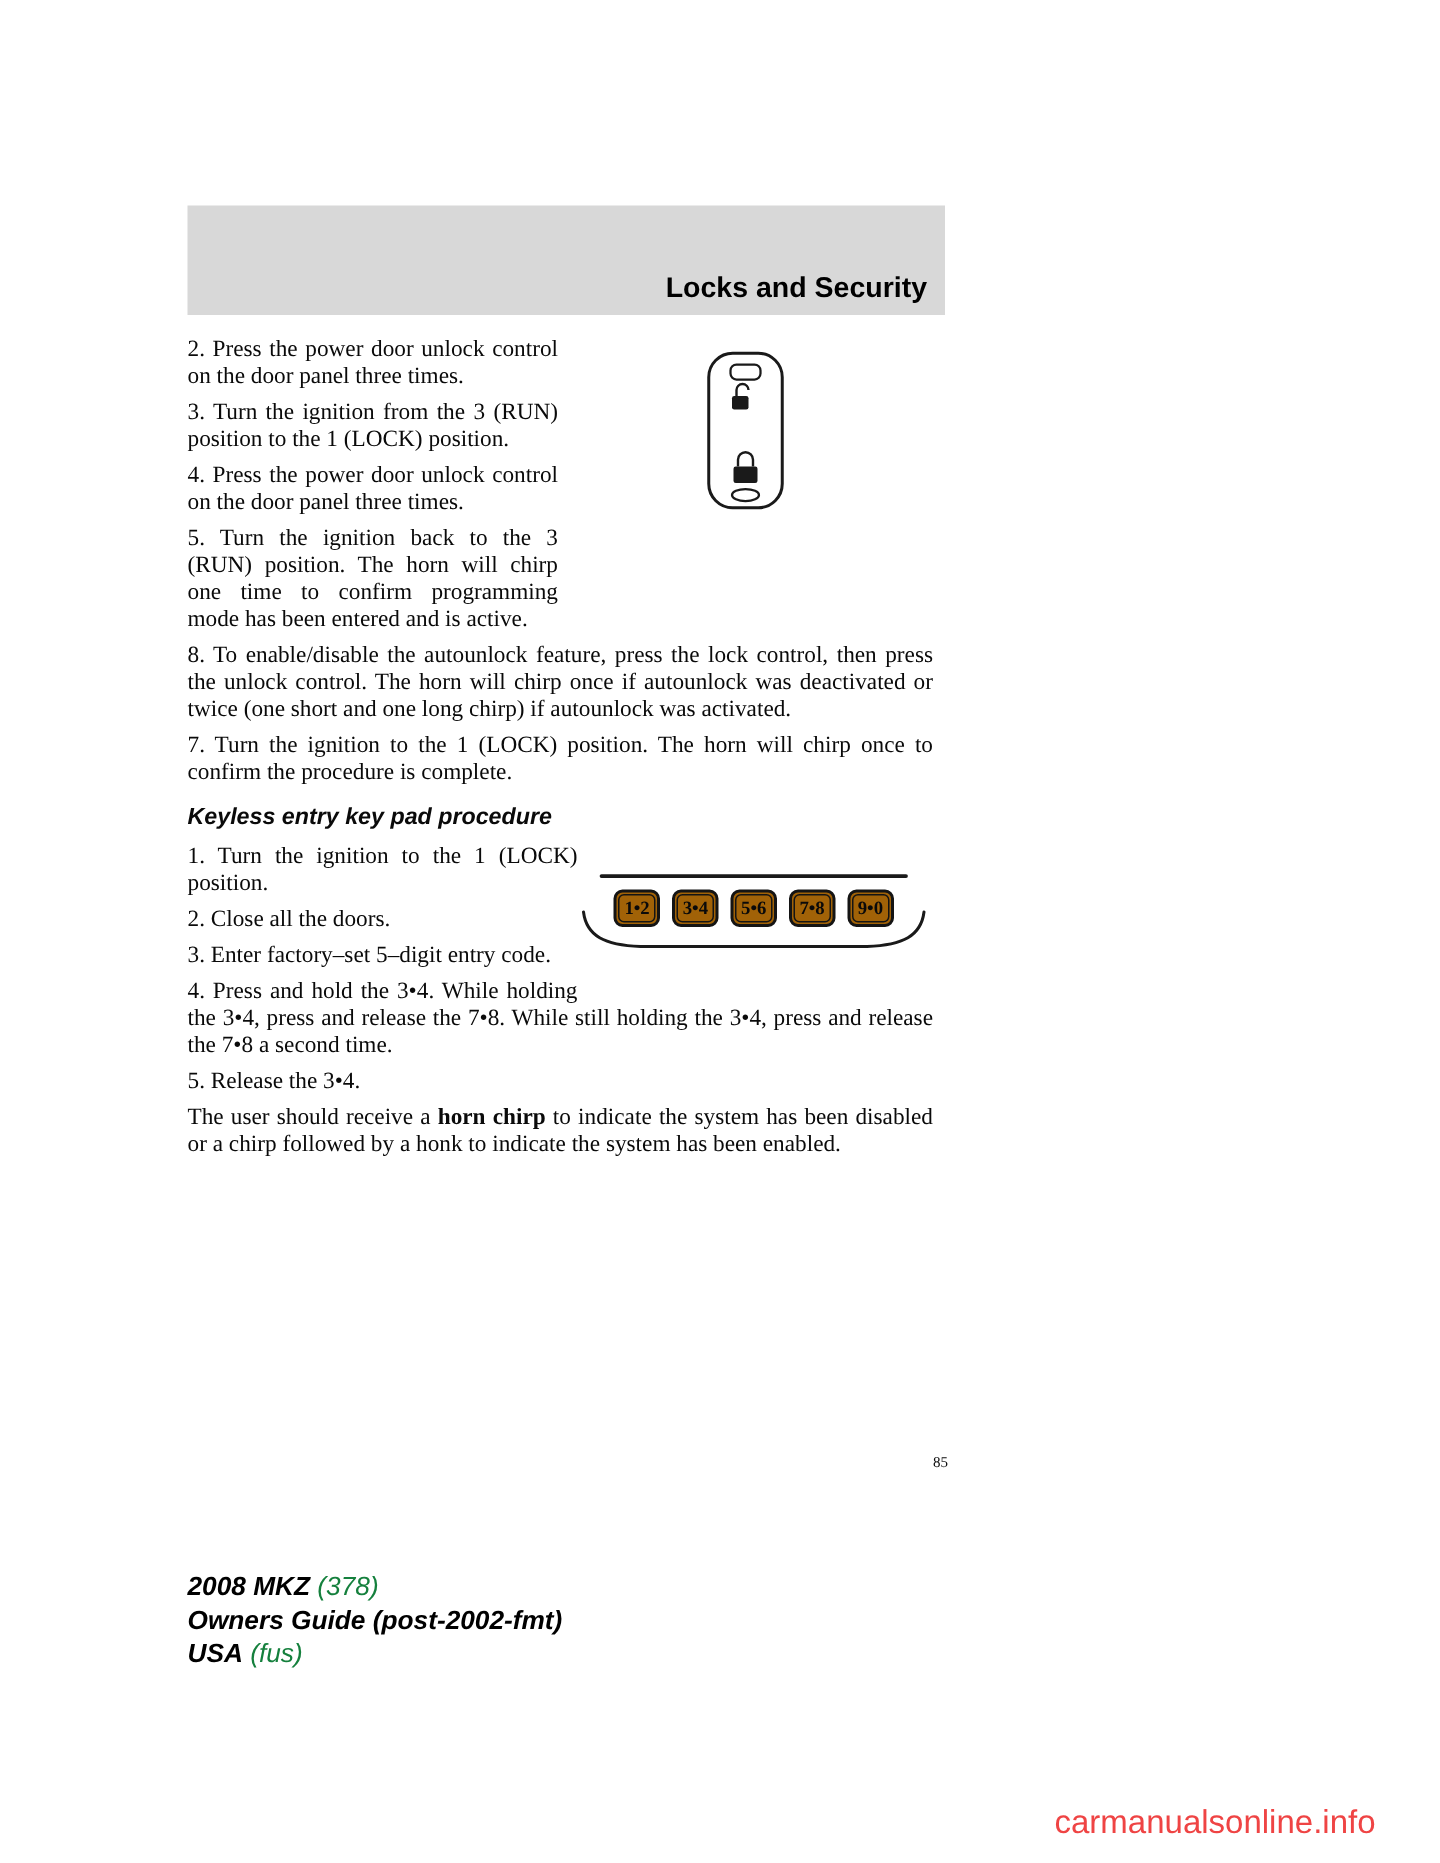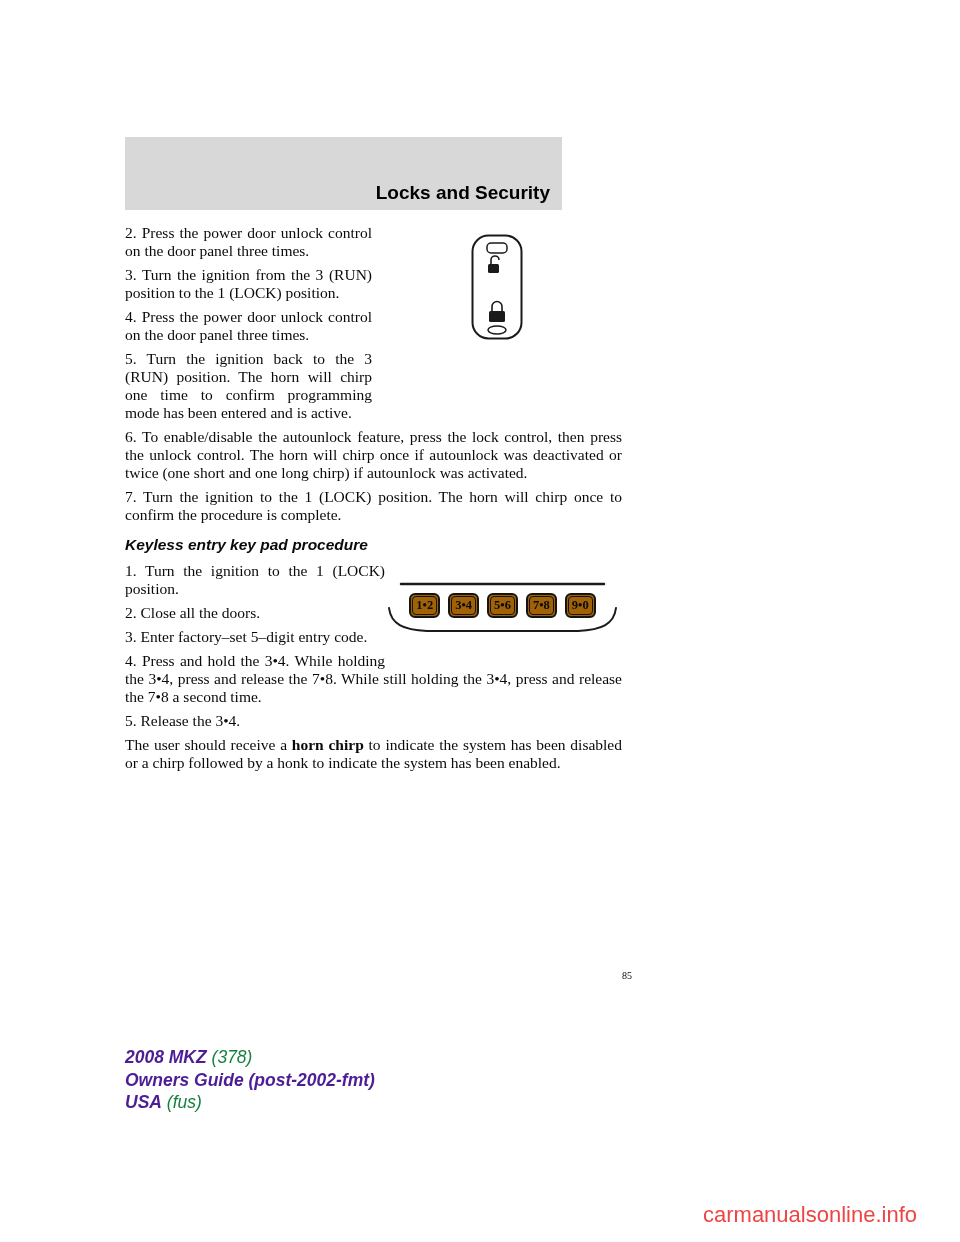--- a/index.html
+++ b/index.html
@@ -5,21 +5,21 @@
   * { margin:0; padding:0; box-sizing:border-box; }
   html,body { background:#ffffff; }
   body {
     width:960px; height:1242px; position:relative; overflow:hidden;
     font-family:"Liberation Serif", serif; color:#0a0a0a;
   }
   .page { position:absolute; inset:0; }
 
   
   .band {
-    position:absolute; left:125px; top:137px; width:437px; height:73px;
+    position:absolute; left:125px; top:137px; width:505px; height:73px;
     background:#d8d8d8;
   }
   .band .title {
     position:absolute; right:12px; bottom:6px;
     font-family:"Liberation Sans", sans-serif; font-weight:bold;
     font-size:19px; color:#000;
   }
 
   
   .content {
@@ -63,21 +63,21 @@
     position:absolute; left:125px; top:970px; width:507px;
     text-align:right; font-size:10px;
   }
 
   
   .footer {
     position:absolute; left:125px; top:1046px;
     font-family:"Liberation Sans", sans-serif; font-style:italic;
     font-size:17.5px; line-height:22.5px;
   }
-  .f-bold { font-weight:bold; color:#4c1d95; }
+  .f-bold { font-weight:bold; color:#000000; }
   .f-light { font-weight:normal; color:#15803d; }
 
   
   .watermark {
     position:absolute; left:703px; top:1202px;
     font-family:"Liberation Sans", sans-serif; font-size:22px; color:#ef4444;
   }
 </style>
 </head>
 <body>
@@ -103,21 +103,21 @@
           <rect x="18" y="77" width="16" height="11" rx="1.5" fill="#1a1a1a"></rect>
         </g>
         <ellipse cx="26" cy="96" rx="9" ry="4" fill="none" stroke="#1a1a1a" stroke-width="1.5"></ellipse>
       </svg>
     </div>
 
     <p>2. Press the power door unlock control on the door panel three times.</p>
     <p>3. Turn the ignition from the 3 (RUN) position to the 1 (LOCK) position.</p>
     <p>4. Press the power door unlock control on the door panel three times.</p>
     <p>5. Turn the ignition back to the 3 (RUN) position. The horn will chirp one time to confirm programming mode has been entered and is active.</p>
-    <p>6. To enable/disable the autounlock feature, press the lock control, then press the unlock control. The horn will chirp once if autounlock was deactivated or twice (one short and one long chirp) if autounlock was activated.</p>
+    <p>8. To enable/disable the autounlock feature, press the lock control, then press the unlock control. The horn will chirp once if autounlock was deactivated or twice (one short and one long chirp) if autounlock was activated.</p>
     <p>7. Turn the ignition to the 1 (LOCK) position. The horn will chirp once to confirm the procedure is complete.</p>
 
     <div class="subhead">Keyless entry key pad procedure</div>
 
     <div class="fig2">
       <div class="keypad">
         <svg width="235" height="64" viewBox="0 0 235 64">
           <path d="M16 8 L219 8" stroke="#1a1a1a" stroke-width="2.5" stroke-linecap="round" fill="none"></path>
           <path d="M4 32 C6 48 18 54 42 55 L193 55 C217 54 229 48 231 32" stroke="#1a1a1a" stroke-width="2" fill="none" stroke-linecap="round"></path>
         </svg>

